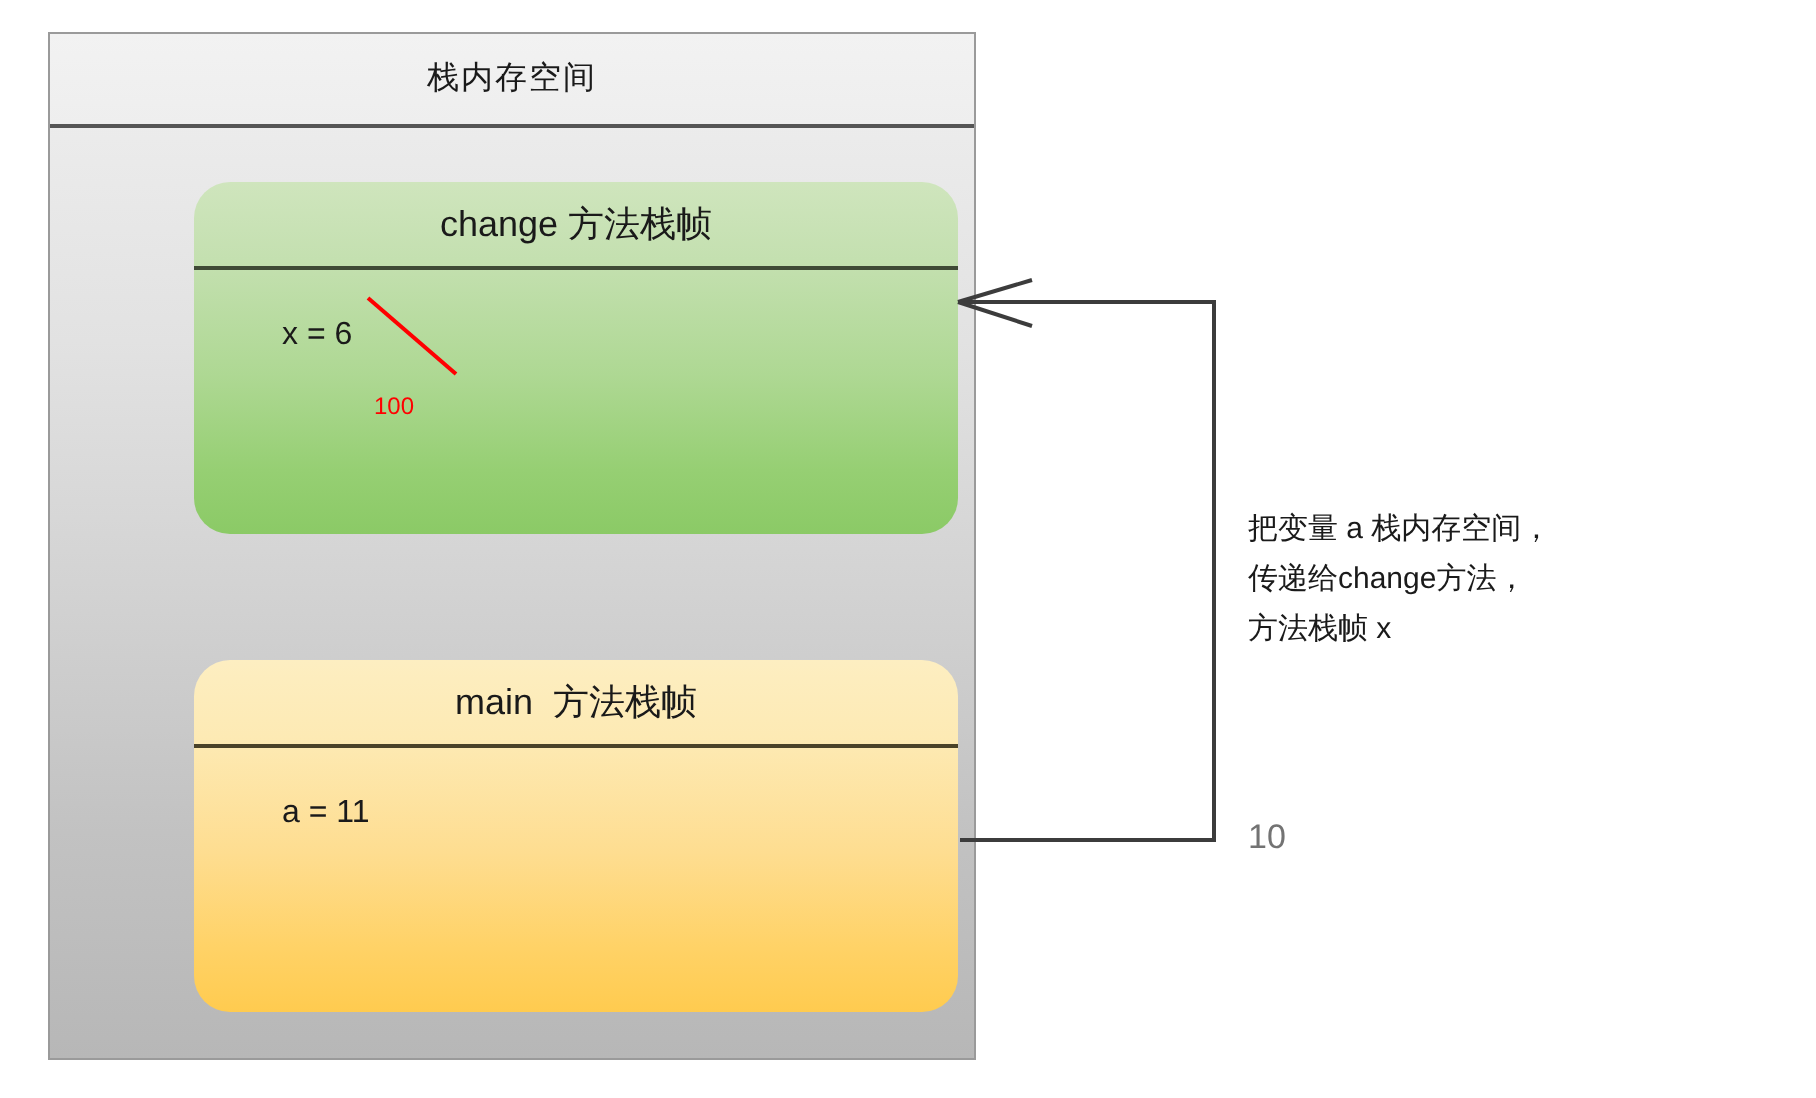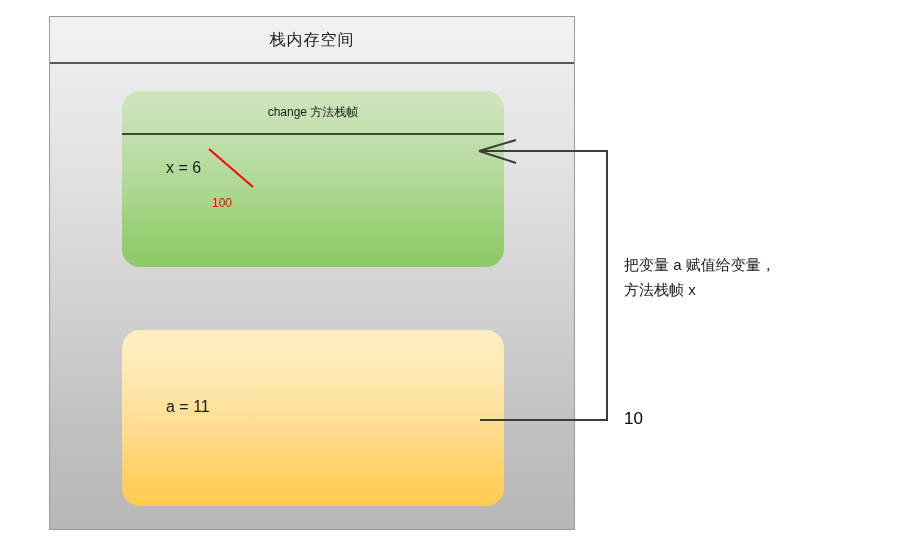--- a/index.html
+++ b/index.html
@@ -20,26 +20,25 @@
     left: 0; top: 0;
     width: 908px;
     height: 549px;
   }
 
   
   .stack-container {
     position: absolute;
     left: 24px;
     top: 16px;
-    width: 526px;
+    width: 464px;
     height: 514px;
     border: 1px solid #9a9a9a;
     box-sizing: border-box;
     background: linear-gradient(to bottom, #f1f1f1 0%, #ececec 8%, #e2e2e2 30%, #d2d2d2 55%, #c2c2c2 78%, #b7b7b7 100%);
-    margin-left: 25px;
   }
 
   .stack-title-bar {
     position: absolute;
     left: 0;
     top: 0;
     width: 100%;
     height: 47px;
     box-sizing: border-box;
     background: linear-gradient(to bottom, #f2f2f2 0%, #eeeeee 100%);
@@ -69,21 +68,21 @@
     left: 0;
     top: 0;
     width: 100%;
     display: flex;
     align-items: center;
     justify-content: center;
     box-sizing: border-box;
   }
 
   .frame-header-text {
-    font-size: 12px;
+    font-size: 18px;
     color: #1a1a1a;
     line-height: 1;
     white-space: pre;
     text-align: center;
   }
 
   .frame-var {
     position: absolute;
     font-size: 16px;
     color: #1a1a1a;
@@ -163,21 +162,21 @@
     color: #1a1a1a;
     line-height: 25px;
     white-space: pre;
   }
 
   .side-value {
     position: absolute;
     left: 624px;
     top: 410px;
     font-size: 17px;
-    color: #000000;
+    color: #737373;
     line-height: 1;
   }
 </style>
 </head>
 <body>
 
 <div id="stage">
 
   <div class="stack-container">
     <div class="stack-title-bar">
@@ -189,36 +188,40 @@
         <span class="frame-header-text">change 方法栈帧</span>
       </div>
       <span class="frame-var var-x">x = 6</span>
       <svg class="strike-red" viewBox="0 0 48 42">
         <line x1="2" y1="2" x2="46" y2="40" stroke="#ff0000" stroke-width="2"></line>
       </svg>
       <span class="red-value">100</span>
     </div>
 
     <div class="frame" id="main-frame">
+      <div class="frame-header">
+        <span class="frame-header-text">main  方法栈帧</span>
+      </div>
       <span class="frame-var var-a">a = 11</span>
     </div>
   </div>
 
   <svg id="connector">
 
     <line x1="480" y1="420" x2="608" y2="420" stroke="#3c3c3c" stroke-width="2"></line>
 
     <line x1="607" y1="421" x2="607" y2="150" stroke="#3c3c3c" stroke-width="2"></line>
 
     <line x1="608" y1="151" x2="480" y2="151" stroke="#3c3c3c" stroke-width="2"></line>
 
     <line x1="479" y1="151" x2="516" y2="140" stroke="#3c3c3c" stroke-width="2"></line>
     <line x1="479" y1="151" x2="516" y2="163" stroke="#3c3c3c" stroke-width="2"></line>
   </svg>
 
   <div class="annotation">
-    <div class="annotation-line">把变量 a 赋值给变量，</div>
+    <div class="annotation-line">把变量 a 栈内存空间，</div>
+    <div class="annotation-line">传递给change方法，</div>
     <div class="annotation-line">方法栈帧 x</div>
   </div>
 
   <span class="side-value">10</span>
 
 </div>
 
 </body></html>

